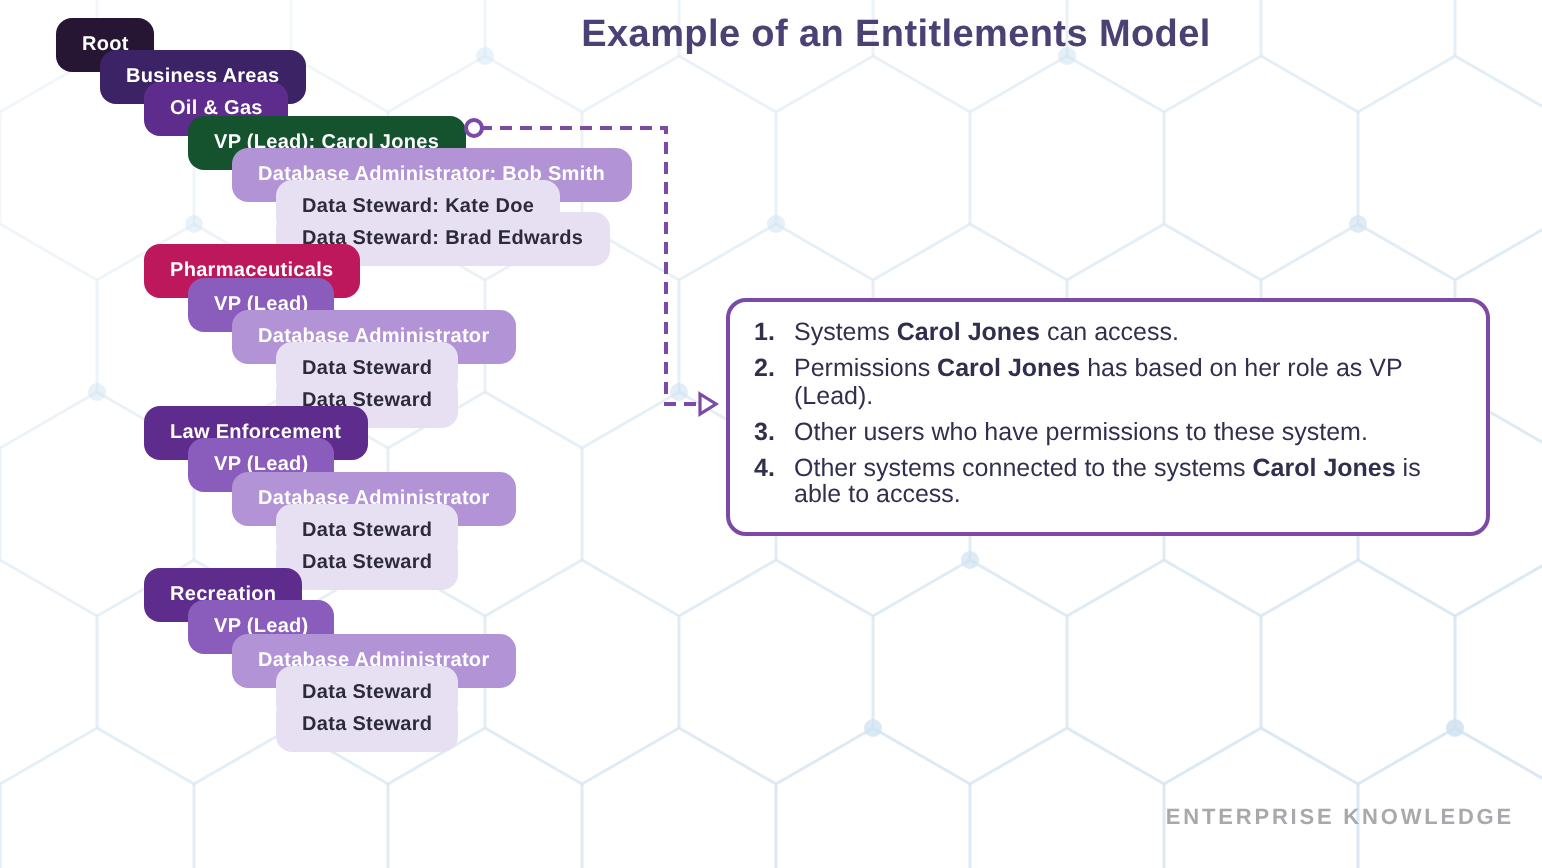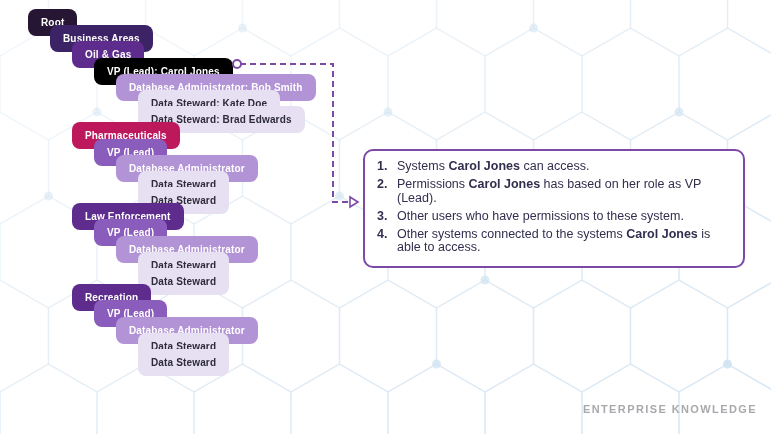--- a/index.html
+++ b/index.html
@@ -153,33 +153,34 @@
         <polygon points="485.0,448.0 533.5,476.0 533.5,532.0 485.0,560.0 436.5,532.0 436.5,476.0" stroke="#d7e5f2" fill="none" stroke-width="1.4" opacity="0.67"></polygon>
         <polygon points="582.0,448.0 630.5,476.0 630.5,532.0 582.0,560.0 533.5,532.0 533.5,476.0" stroke="#d7e5f2" fill="none" stroke-width="1.4" opacity="0.71"></polygon>
         <circle cx="582.0" cy="448.0" r="4.5" fill="#cfe2f1" opacity="0.86"></circle>
         <polygon points="679.0,448.0 727.5,476.0 727.5,532.0 679.0,560.0 630.5,532.0 630.5,476.0" stroke="#d7e5f2" fill="none" stroke-width="1.4" opacity="0.75"></polygon>
         <polygon points="776.0,448.0 824.5,476.0 824.5,532.0 776.0,560.0 727.5,532.0 727.5,476.0" stroke="#d7e5f2" fill="none" stroke-width="1.4" opacity="0.79"></polygon>
         <polygon points="873.0,448.0 921.5,476.0 921.5,532.0 873.0,560.0 824.5,532.0 824.5,476.0" stroke="#d7e5f2" fill="none" stroke-width="1.4" opacity="0.83"></polygon>
         <circle cx="873.0" cy="448.0" r="4.5" fill="#cfe2f1" opacity="0.90"></circle>
       </g>
   </svg>
 
+  <h1 class="page-title" style="color: rgb(76, 65, 117);">Example of an Entitlements Model</h1>
 
   <div class="tree" id="tree">
       <div class="t-row">
         <span class="pill" style="margin-left: 0px; background: rgb(38, 22, 52); color: rgb(255, 255, 255);">Root</span>
       </div>
       <div class="t-row">
         <span class="pill" style="margin-left: 22px; background: rgb(60, 35, 102); color: rgb(255, 255, 255);">Business Areas</span>
       </div>
       <div class="t-row">
         <span class="pill" style="margin-left: 44px; background: rgb(94, 44, 140); color: rgb(255, 255, 255);">Oil &amp; Gas</span>
       </div>
       <div class="t-row">
-        <span class="pill" style="margin-left: 66px; background: #000000; color: rgb(255, 255, 255);">VP (Lead): Carol Jones</span>
+        <span class="pill" style="margin-left: 66px; background: #14532d; color: rgb(255, 255, 255);">VP (Lead): Carol Jones</span>
       </div>
       <div class="t-row">
         <span class="pill" style="margin-left: 88px; background: rgb(178, 148, 214); color: rgb(255, 255, 255);">Database Administrator: Bob Smith</span>
       </div>
       <div class="t-row">
         <span class="pill" style="margin-left: 110px; background: rgb(231, 224, 242); color: rgb(45, 43, 58);">Data Steward: Kate Doe</span>
       </div>
       <div class="t-row">
         <span class="pill" style="margin-left: 110px; background: rgb(231, 224, 242); color: rgb(45, 43, 58);">Data Steward: Brad Edwards</span>
       </div>

